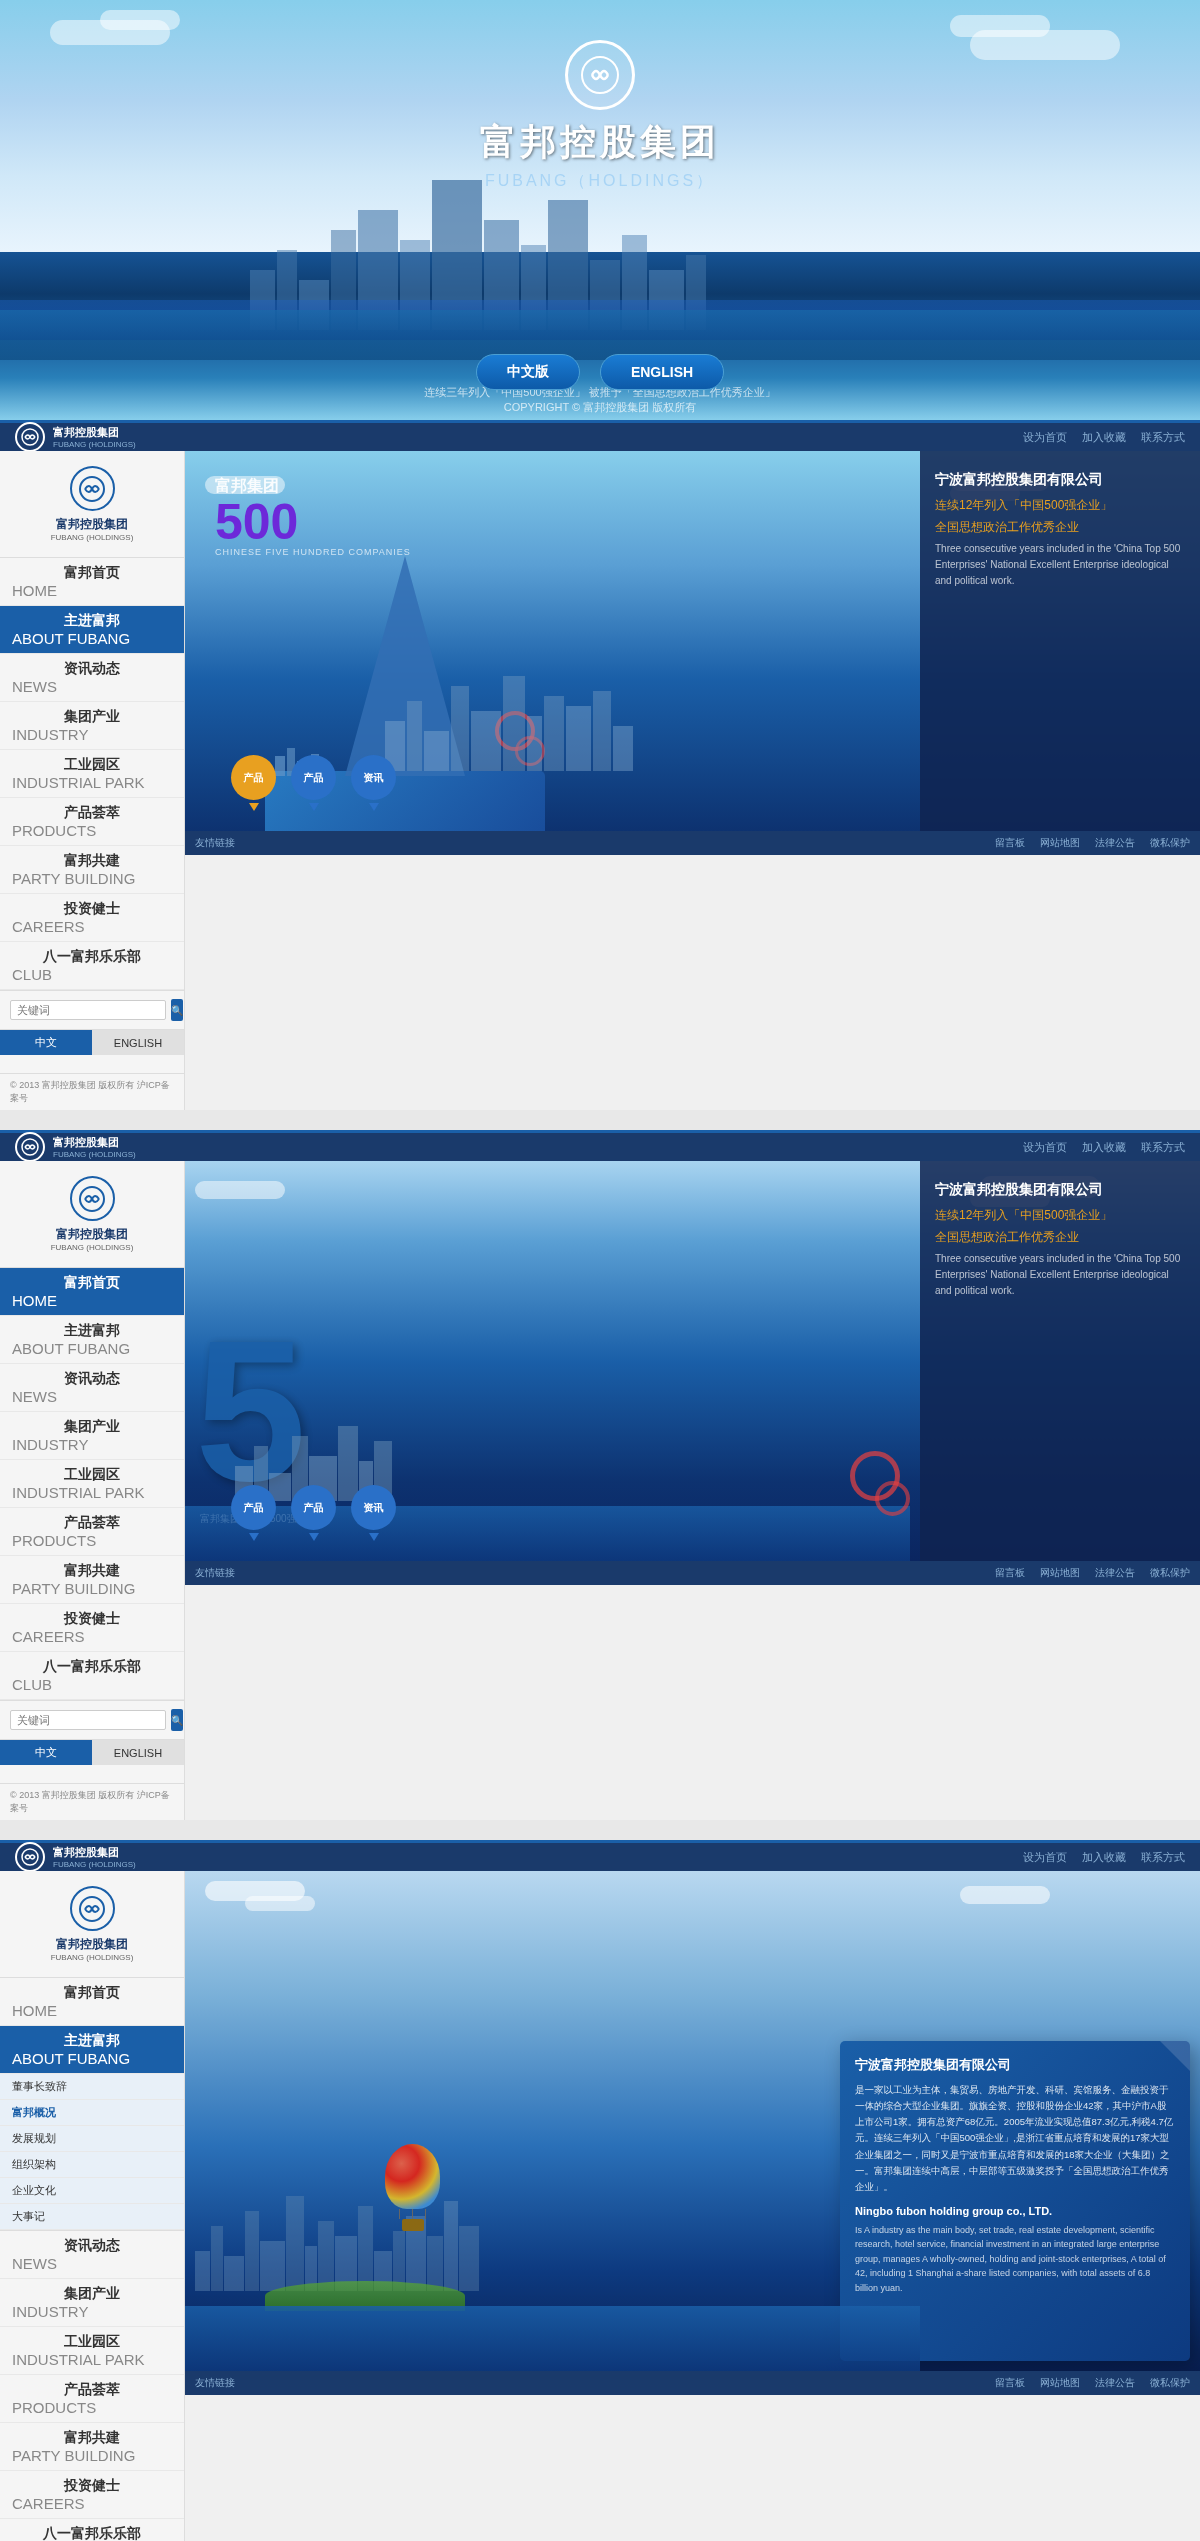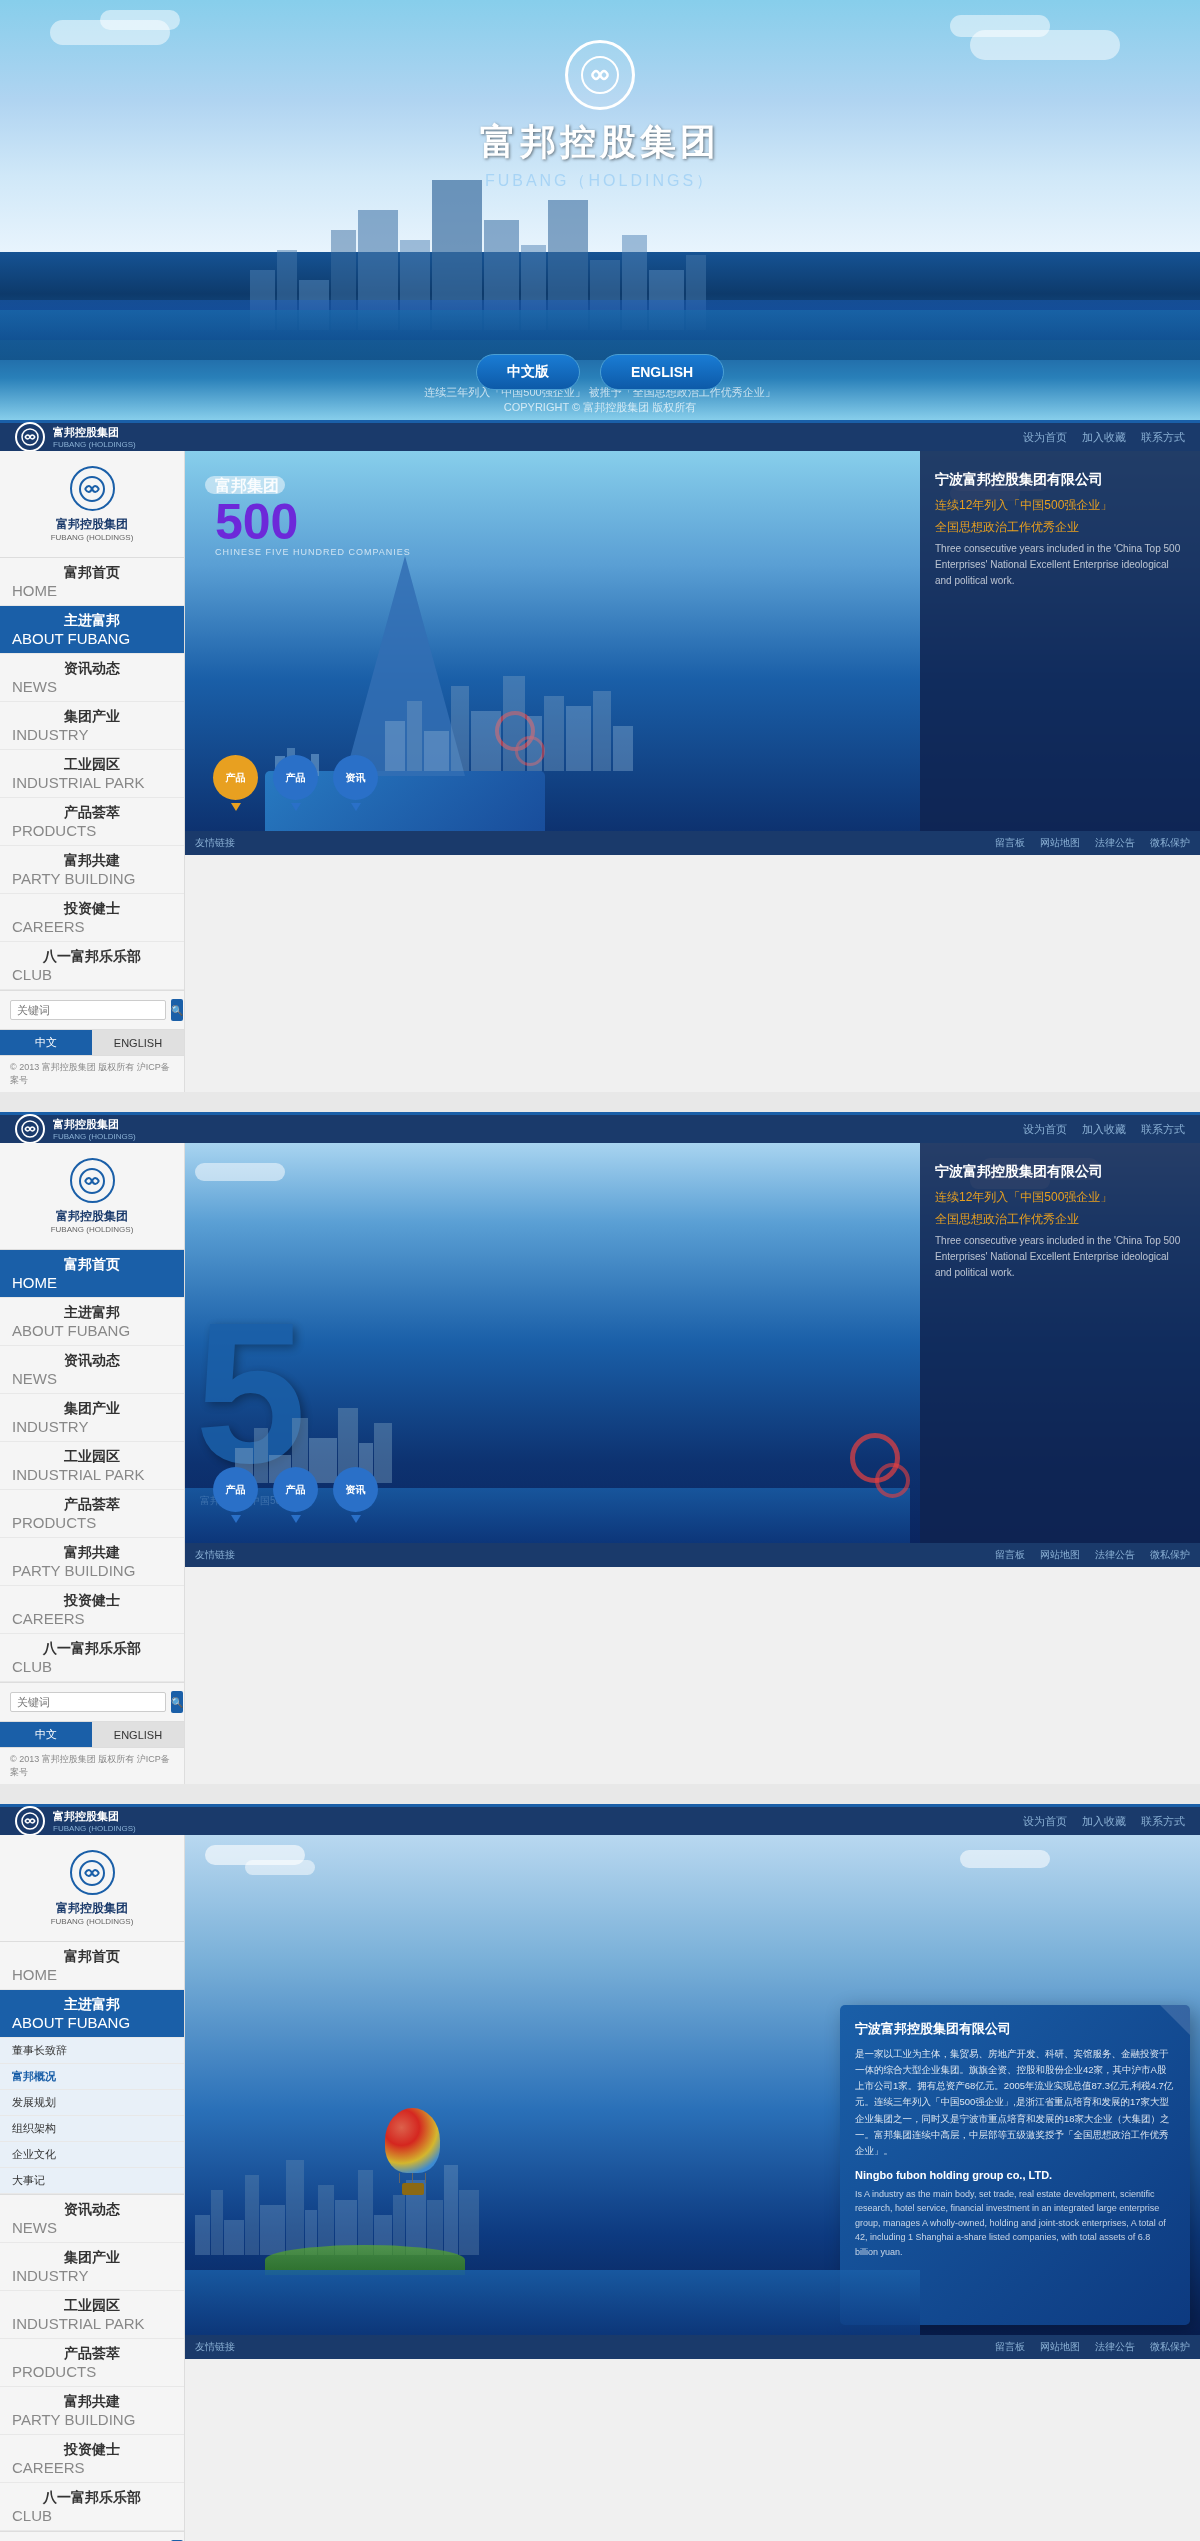--- a/index.html
+++ b/index.html
@@ -249,20 +249,21 @@
     }
     .lang-btn.active {
       background: #1a5fa8;
       color: white;
     }
     .sidebar-copyright {
       padding: 5px 10px;
       font-size: 9px;
       color: #888;
       border-top: 1px solid #ddd;
+      margin-top: 18px;
     }
 
     
     .main-content {
       flex: 1;
       position: relative;
       overflow: hidden;
     }
 
     
@@ -298,21 +299,21 @@
     .right-panel-text {
       font-size: 10px;
       color: rgba(255,255,255,0.7);
       line-height: 1.6;
     }
 
     
     .bubble-icons {
       position: absolute;
       bottom: 20px;
-      left: 28px;
+      left: 46px;
       display: flex;
       gap: 15px;
     }
     .bubble-icon {
       display: flex;
       flex-direction: column;
       align-items: center;
       gap: 3px;
     }
     .bubble-circle {

